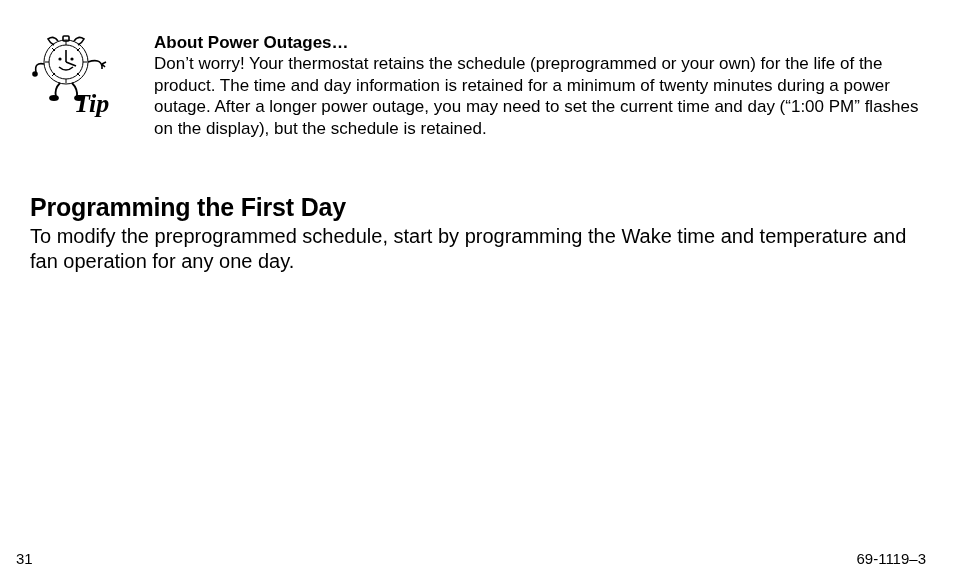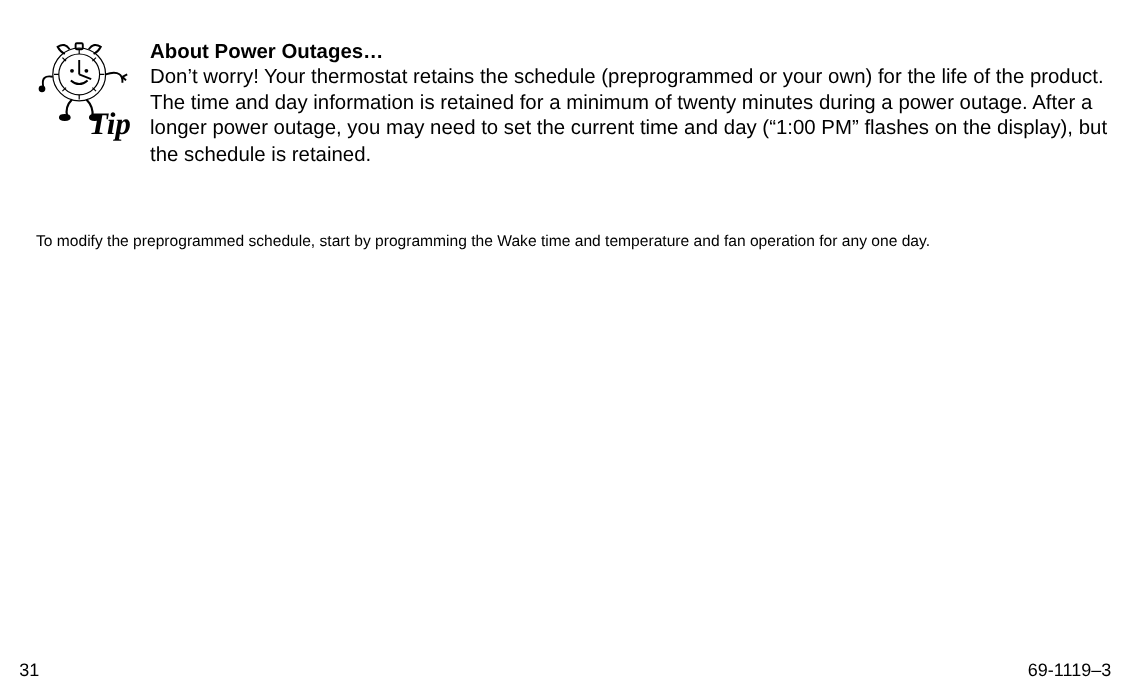--- a/index.html
+++ b/index.html
@@ -32,37 +32,38 @@
   }
   .tip-icon svg {
     width: 84px;
     height: 86px;
     display: block;
   }
   .tip-text {
     flex: 1 1 auto;
     font-size: 17px;
     line-height: 1.26;
+    margin-left: 29px;
   }
   .tip-text .title {
     font-weight: 700;
   }
   .tip-text p { margin: 0; }
   .bold { font-weight: 400; }
 
   .section-heading {
     font-family: Arial, Helvetica, sans-serif;
     font-weight: 700;
     font-size: 25px;
     margin: 0 0 2px 0;
     letter-spacing: -0.2px;
     font-stretch: condensed;
   }
   .section-body {
-    font-size: 13px;
+    font-size: 20px;
     line-height: 1.25;
     margin: 0;
   }
 
   .footer {
     position: absolute;
     left: 0;
     right: 0;
     bottom: 16px;
     width: 954px;
@@ -137,20 +138,21 @@
       </svg>
     </div>
     <div class="tip-text">
       <p>
         <span class="title">About Power Outages…</span><br>
         <span>Don’t worry! Your thermostat retains the schedule (preprogrammed or your own) for the life of the product. The time and day information is </span><span class="bold">retained for a minimum of twenty minutes</span><span> during a power outage. After a longer power outage, you may need to set the current time and day (“1:00 PM” flashes on the display), but the schedule is retained.</span>
       </p>
     </div>
   </div>
 
+  <h2 class="section-heading">Programming the First Day</h2>
   <p class="section-body">To modify the preprogrammed schedule, start by programming the Wake time and temperature and fan operation for any one day.</p>
 
   <div class="footer">
     <span class="pagenum">31</span>
     <span class="docnum">69-1119–3</span>
   </div>
 
 </div>
 
 </body></html>

